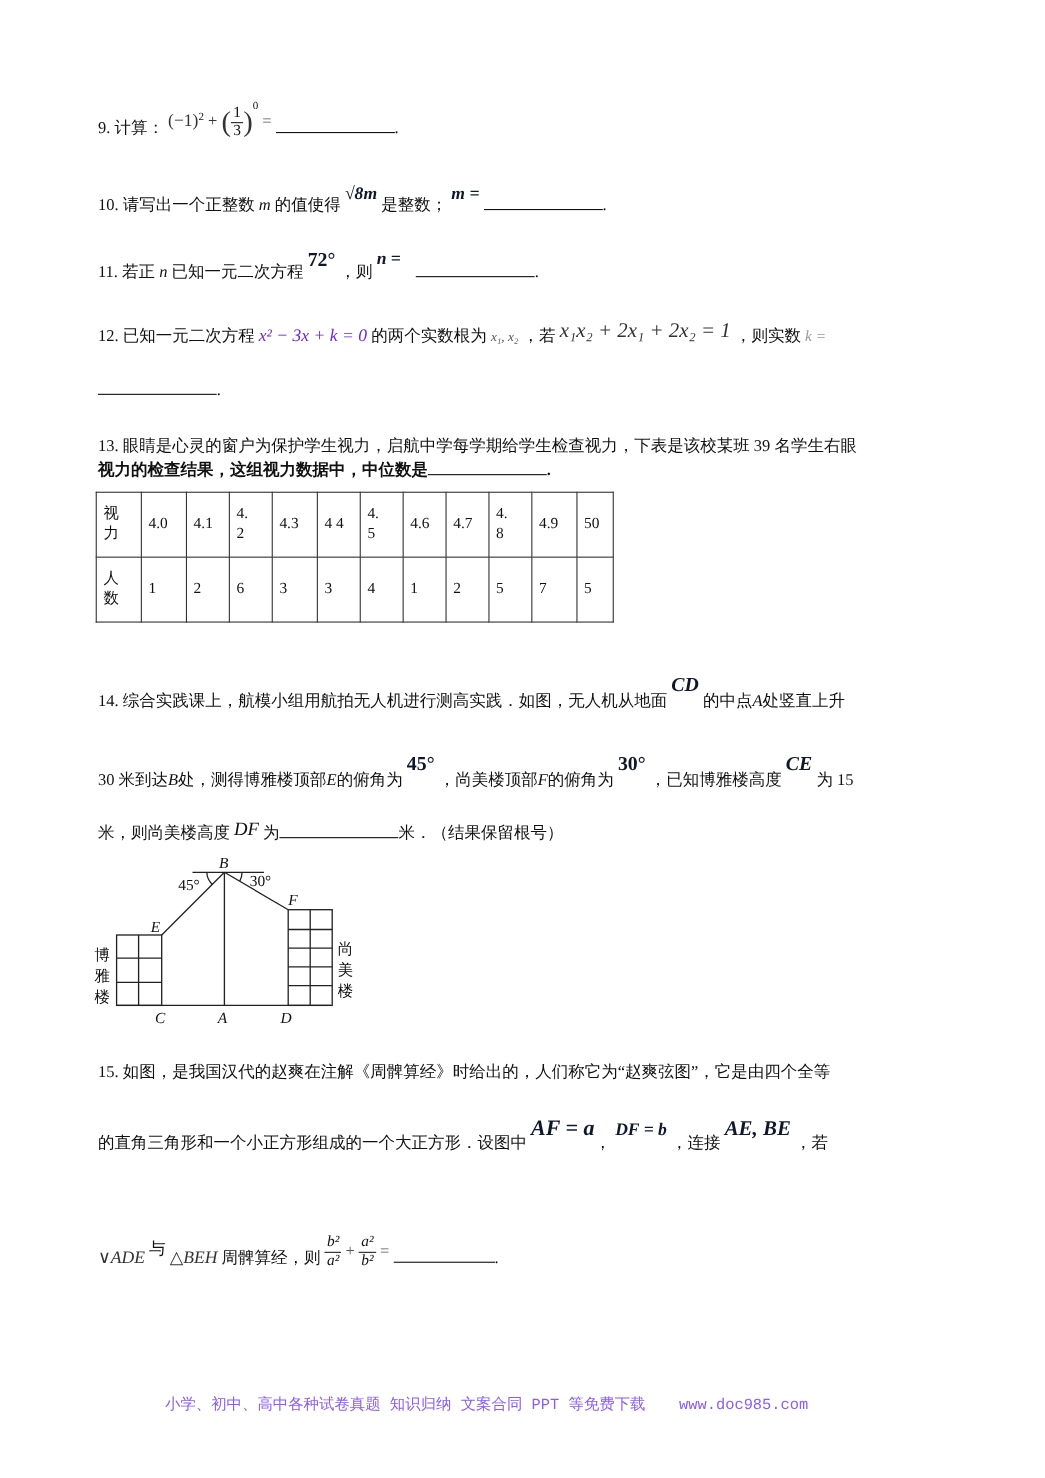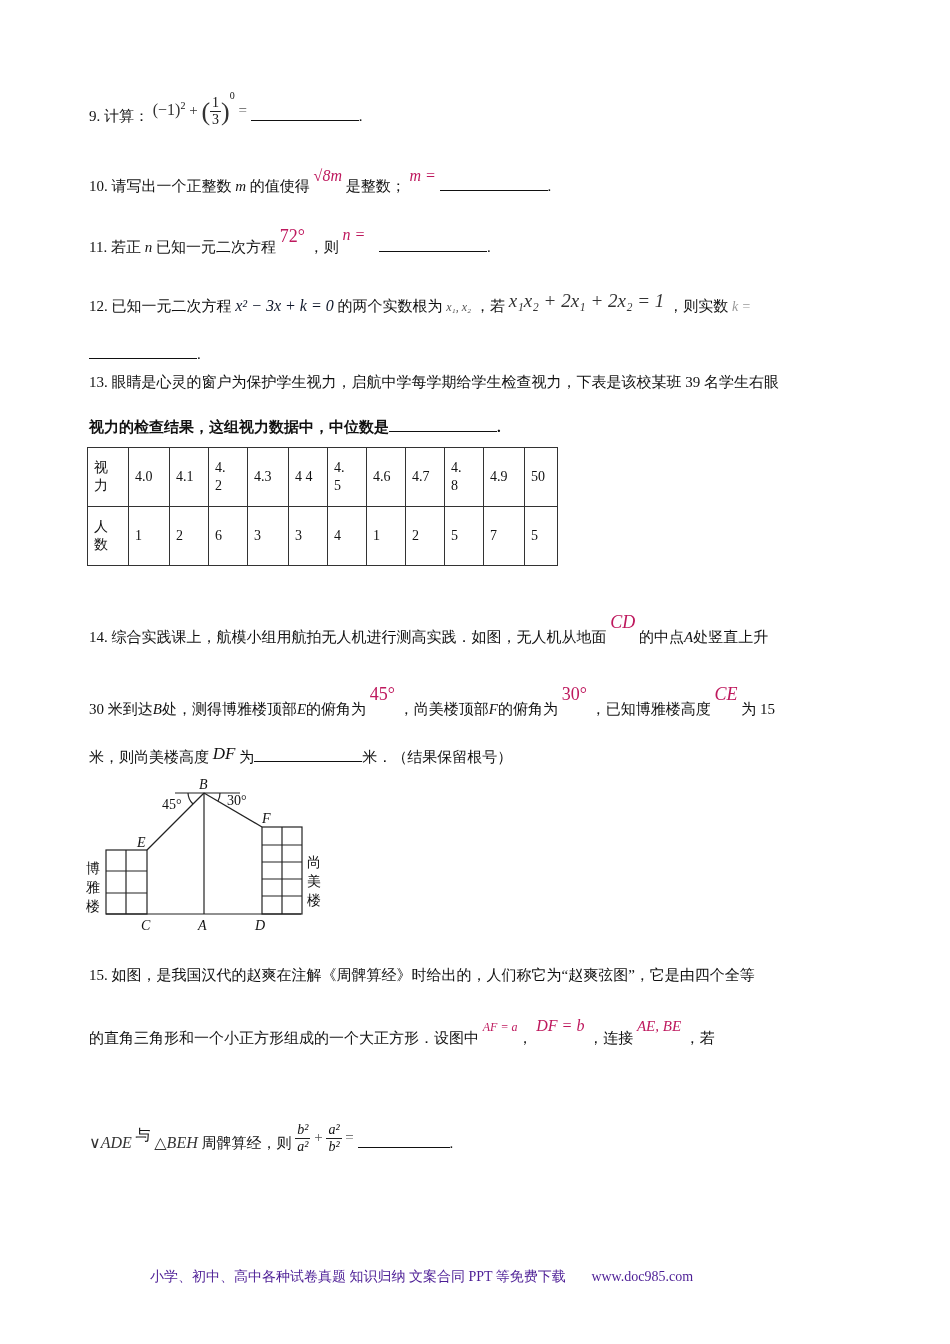--- a/index.html
+++ b/index.html
@@ -3,29 +3,29 @@
 <meta charset="utf-8">
 <style>
   html, body { margin:0; padding:0; background:#ffffff; }
   body { width:950px; height:1344px; position:relative; overflow:hidden;
          font-family:"Liberation Serif","DejaVu Serif",serif; color:#111; }
   .line { position:absolute; left:89px; font-size:15px; white-space:nowrap; line-height:20px; }
   .m { font-family:"Liberation Serif","DejaVu Serif",serif; font-style:italic; }
   .mr { font-family:"Liberation Serif","DejaVu Serif",serif; }
   .mathgray { color:#555; }
   .blank { display:inline-block; border-bottom:1px solid #111; height:14px; vertical-align:baseline; }
-  .sup { position:relative; top:-10px; font-size:17px; color:#be185d; }
+  .sup { position:relative; top:-10px; font-size:17px; color:#0f172a;font-weight:bold; }
   .sm { font-size:10px; vertical-align:super; }
   .frac { display:inline-block; vertical-align:middle; text-align:center; font-size:14px; line-height:16px; }
   .frac .num { display:block; border-bottom:1px solid #222; padding:0 2px; }
   .frac .den { display:block; padding:0 2px; }
   .paren { font-size:26px; font-weight:lighter; vertical-align:middle; color:#333; }
   table.vision { position:absolute; left:87px; top:447px; border-collapse:collapse; font-size:14px; }
   table.vision td { border:1px solid #333; height:58px; padding:0 6px; vertical-align:middle; text-align:left; line-height:18px; }
-  .footer { position:absolute; left:150px; top:1268px; font-size:14px; color:#4c1d95; white-space:nowrap; }
+  .footer { position:absolute; left:150px; top:1268px; font-size:14px; color:#8b5cf6; white-space:nowrap;font-family:Liberation Mono, monospace; }
   .footer .url { margin-left:22px; }
   svg text { font-family:"Liberation Serif","DejaVu Serif",serif; }
 </style>
 </head>
 <body>
 
 <div class="line" style="top:101px;">
   <span>9.</span>
   <span>计算：</span>
   <span style="display:inline-block; vertical-align:middle; position:relative; top:-6px;">
@@ -55,33 +55,33 @@
   <span>已知一元二次方程</span>
   <span class="mr sup" style="font-size:18px;">72°</span>
   <span>，则</span>
   <span class="m sup" style="font-size:16px;top:-12px;">n =</span>
   <span class="blank" style="width:108px;margin-left:10px;"></span><span>.</span>
 </div>
 
 <div class="line" style="top:295px;">
   <span>12.</span>
   <span>已知一元二次方程</span>
-  <span class="m" style="font-size:16px;color:#0f172a;">x² − 3x + k = 0</span>
+  <span class="m" style="font-size:16px;color:#6d28d9;">x² − 3x + k = 0</span>
   <span>的两个实数根为</span>
   <span class="m mathgray" style="font-size:12px;">x₁, x₂</span>
   <span>，若</span>
   <span class="m" style="font-size:19px;position:relative;top:-4px;color:#333;font-style:italic;">x₁x₂ + 2x₁ + 2x₂ = 1</span>
   <span>，则实数</span>
   <span class="m mathgray" style="font-size:14px;color:#999;">k =</span>
 </div>
 <div class="line" style="top:344px;">
   <span class="blank" style="width:108px;"></span><span>.</span>
 </div>
 
-<div class="line" style="top:372px;">
+<div class="line" style="top:396px;">
   <span>13.</span>
   <span>眼睛是心灵的窗户为保护学生视力，启航中学每学期给学生检查视力，下表是该校某班 39 名学生右眼</span>
 </div>
 <div class="line" style="top:417px;font-weight:bold;">
   <span>视力的检查结果，这组视力数据中，中位数是</span><span class="blank" style="width:108px;"></span><span>.</span>
 </div>
 
 <table class="vision">
   <tbody>
       <tr>
@@ -186,24 +186,24 @@
     <text x="227" y="130">楼</text>
   </g>
 </svg>
 
 <div class="line" style="top:965px;">
   <span>15.</span>
   <span>如图，是我国汉代的赵爽在注解《周髀算经》时给出的，人们称它为“赵爽弦图”，它是由四个全等</span>
 </div>
 <div class="line" style="top:1028px;">
   <span>的直角三角形和一个小正方形组成的一个大正方形．设图中</span>
-  <span class="m sup" style="font-size:12px;top:-12px;">AF = a</span><span>，</span>
+  <span class="m sup" style="font-size:20px;top:-12px;">AF = a</span><span>，</span>
   <span class="m sup" style="font-size:16px;top:-12px;">DF = b</span>
   <span>，连接</span>
-  <span class="m sup" style="font-size:15px;top:-12px;">AE, BE</span>
+  <span class="m sup" style="font-size:19px;top:-12px;">AE, BE</span>
   <span>，若</span>
 </div>
 <div class="line" style="top:1128px;">
   <span class="m" style="font-size:16px;color:#333;">∨ADE</span>
   <span style="position:relative;top:-8px;">与</span>
   <span class="m" style="font-size:16px;color:#333;">△BEH</span>
   <span>周髀算经，则</span>
   <span style="display:inline-block;vertical-align:middle;position:relative;top:-6px;">
     <span class="frac m"><span class="num">b²</span><span class="den">a²</span></span>
     <span class="mr" style="color:#555;">+</span>

